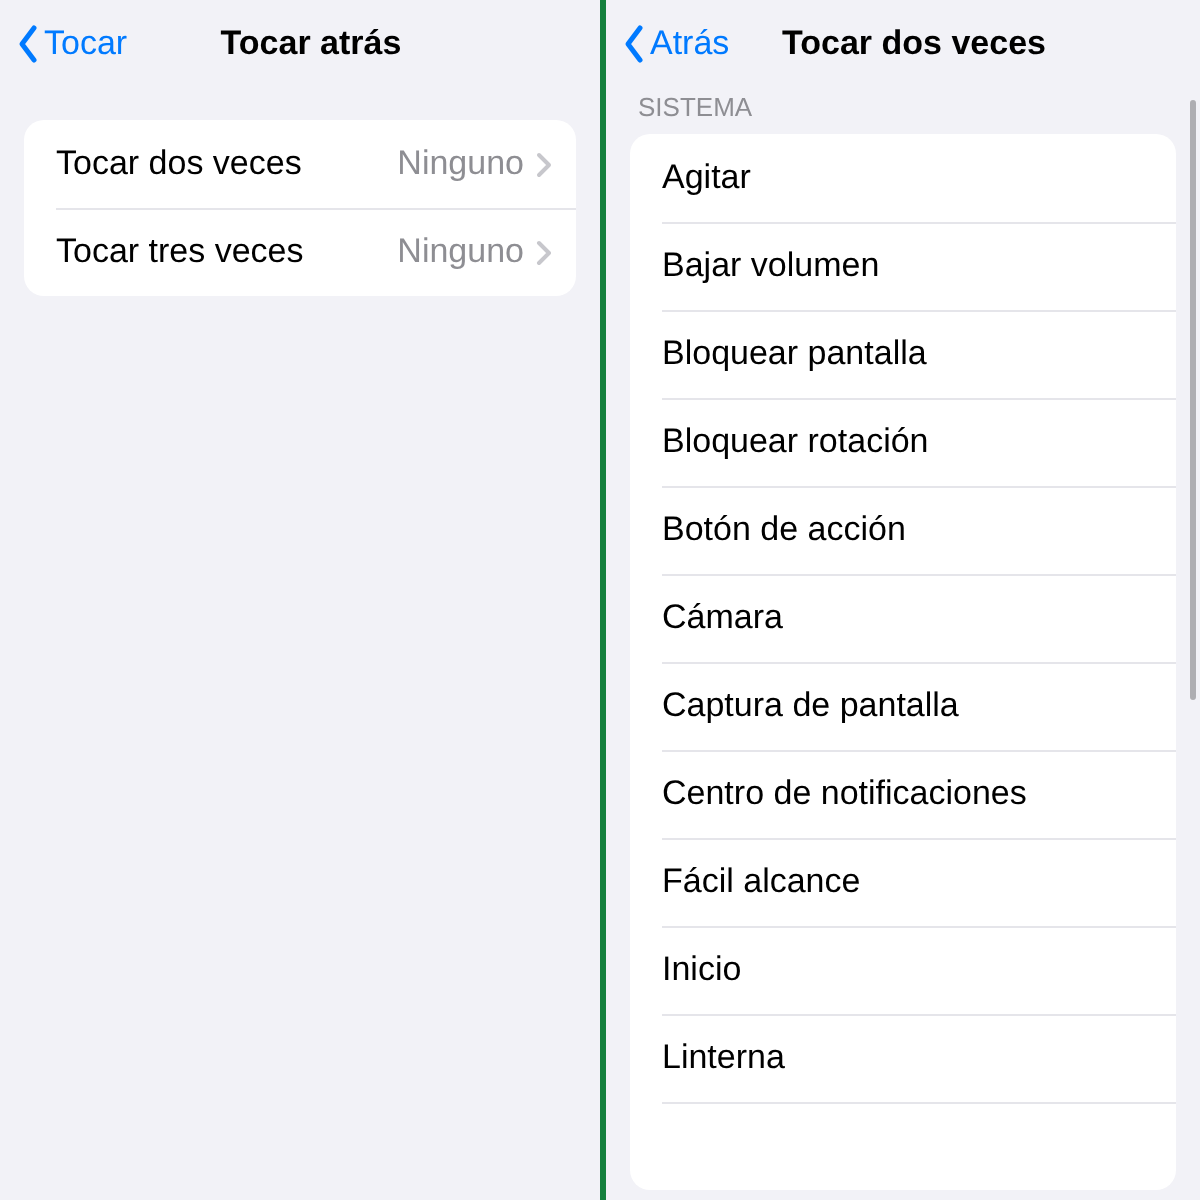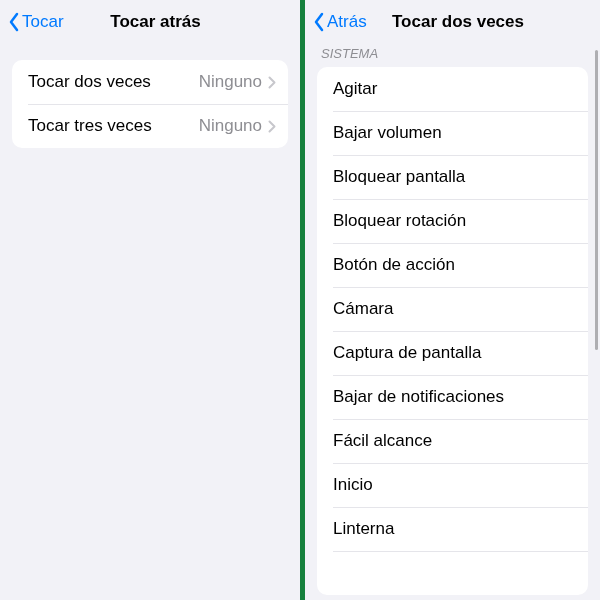--- a/index.html
+++ b/index.html
@@ -12,21 +12,21 @@
       overflow: hidden;
     }
     .pane {
       width: 300px;
       height: 600px;
       background: #f2f2f7;
       display: flex;
       flex-direction: column;
       position: relative;
     }
-    .pane + .pane { border-left: 5px solid #15803d; }
+    .pane + .pane { border-left: 3px solid #15803d; }
     .navbar {
       height: 44px;
       display: flex;
       align-items: center;
       position: relative;
       padding: 0 8px;
     }
     .back-btn {
       display: flex;
       align-items: center;
@@ -153,21 +153,21 @@
       <span class="chevron-left">
         <svg viewBox="0 0 12 20" width="12" height="20">
             <polyline points="9,2 3,10 9,18" fill="none" stroke="#007aff" stroke-width="2.5" stroke-linecap="round" stroke-linejoin="round"></polyline>
           </svg>
       </span>
       <span>Atrás</span>
     </div>
     <div class="nav-title">Tocar dos veces</div>
   </div>
   <div class="content">
-    <div class="group-header" style="margin-top:-4px;font-style:italic;">Sistema</div>
+    <div class="group-header" style="margin-top:-4px;">Sistema</div>
     <div class="list flush">
       <div class="row">
           <span class="row-label">Agitar</span>
         </div>
       <div class="row">
           <span class="row-label">Bajar volumen</span>
         </div>
       <div class="row">
           <span class="row-label">Bloquear pantalla</span>
         </div>
@@ -177,21 +177,21 @@
       <div class="row">
           <span class="row-label">Botón de acción</span>
         </div>
       <div class="row">
           <span class="row-label">Cámara</span>
         </div>
       <div class="row">
           <span class="row-label">Captura de pantalla</span>
         </div>
       <div class="row">
-          <span class="row-label">Bajar de notificaciones</span>
+          <span class="row-label">Centro de notificaciones</span>
         </div>
       <div class="row">
           <span class="row-label">Fácil alcance</span>
         </div>
       <div class="row">
           <span class="row-label">Inicio</span>
         </div>
       <div class="row">
           <span class="row-label">Linterna</span>
         </div>

